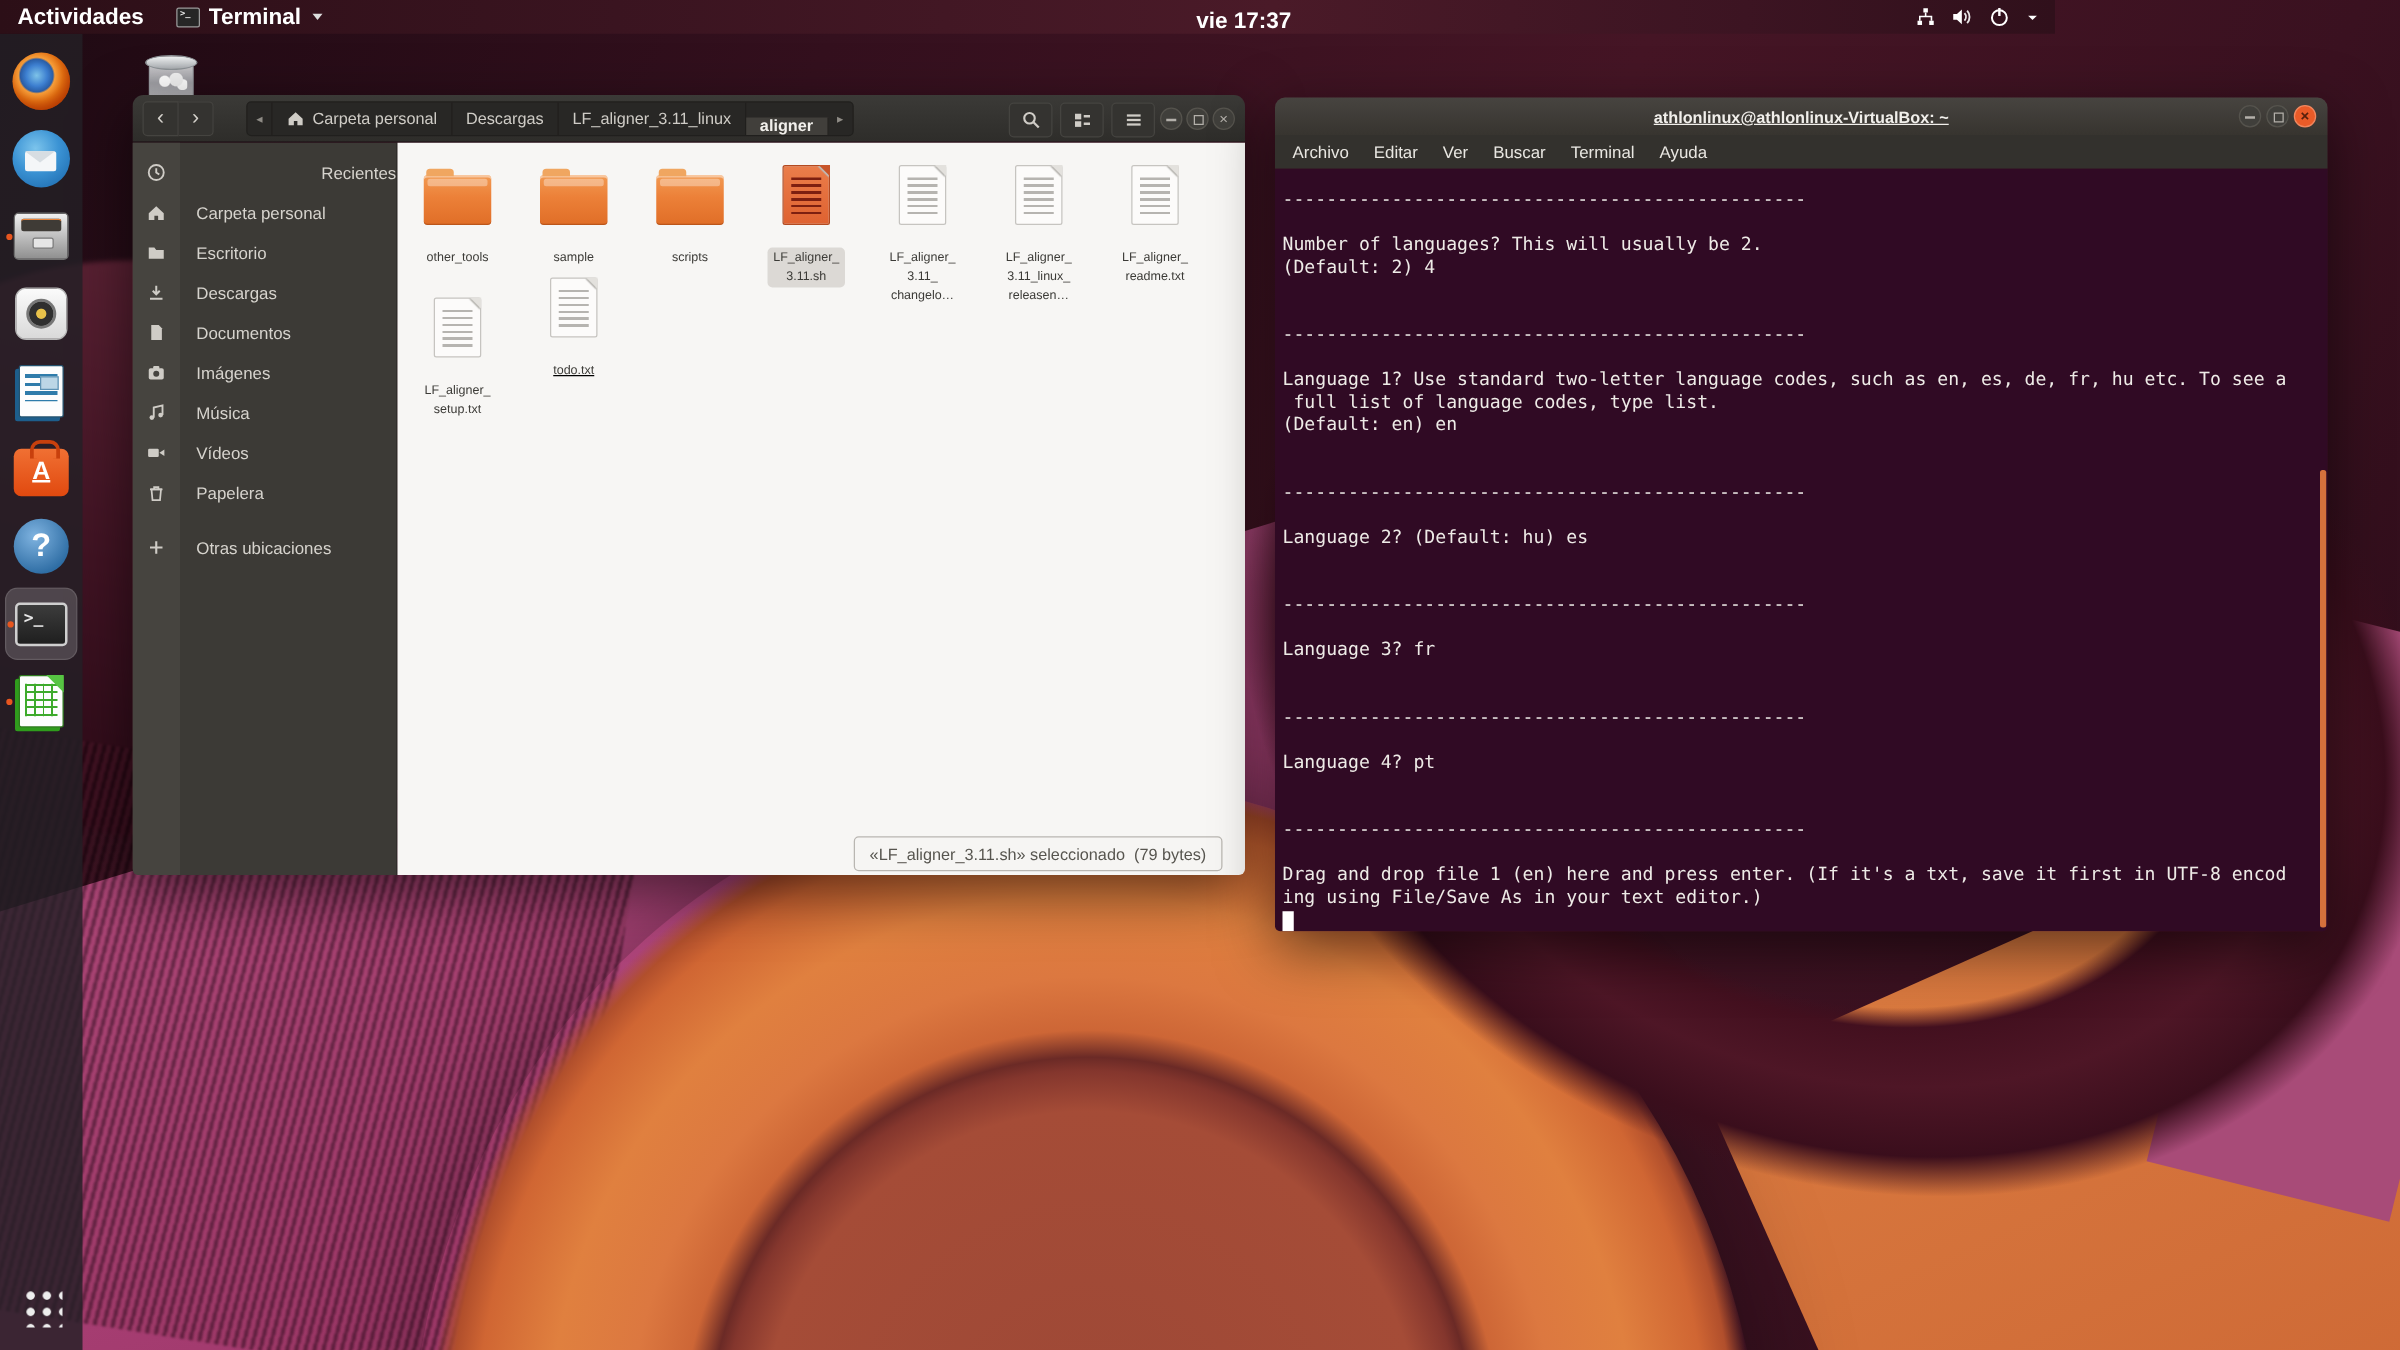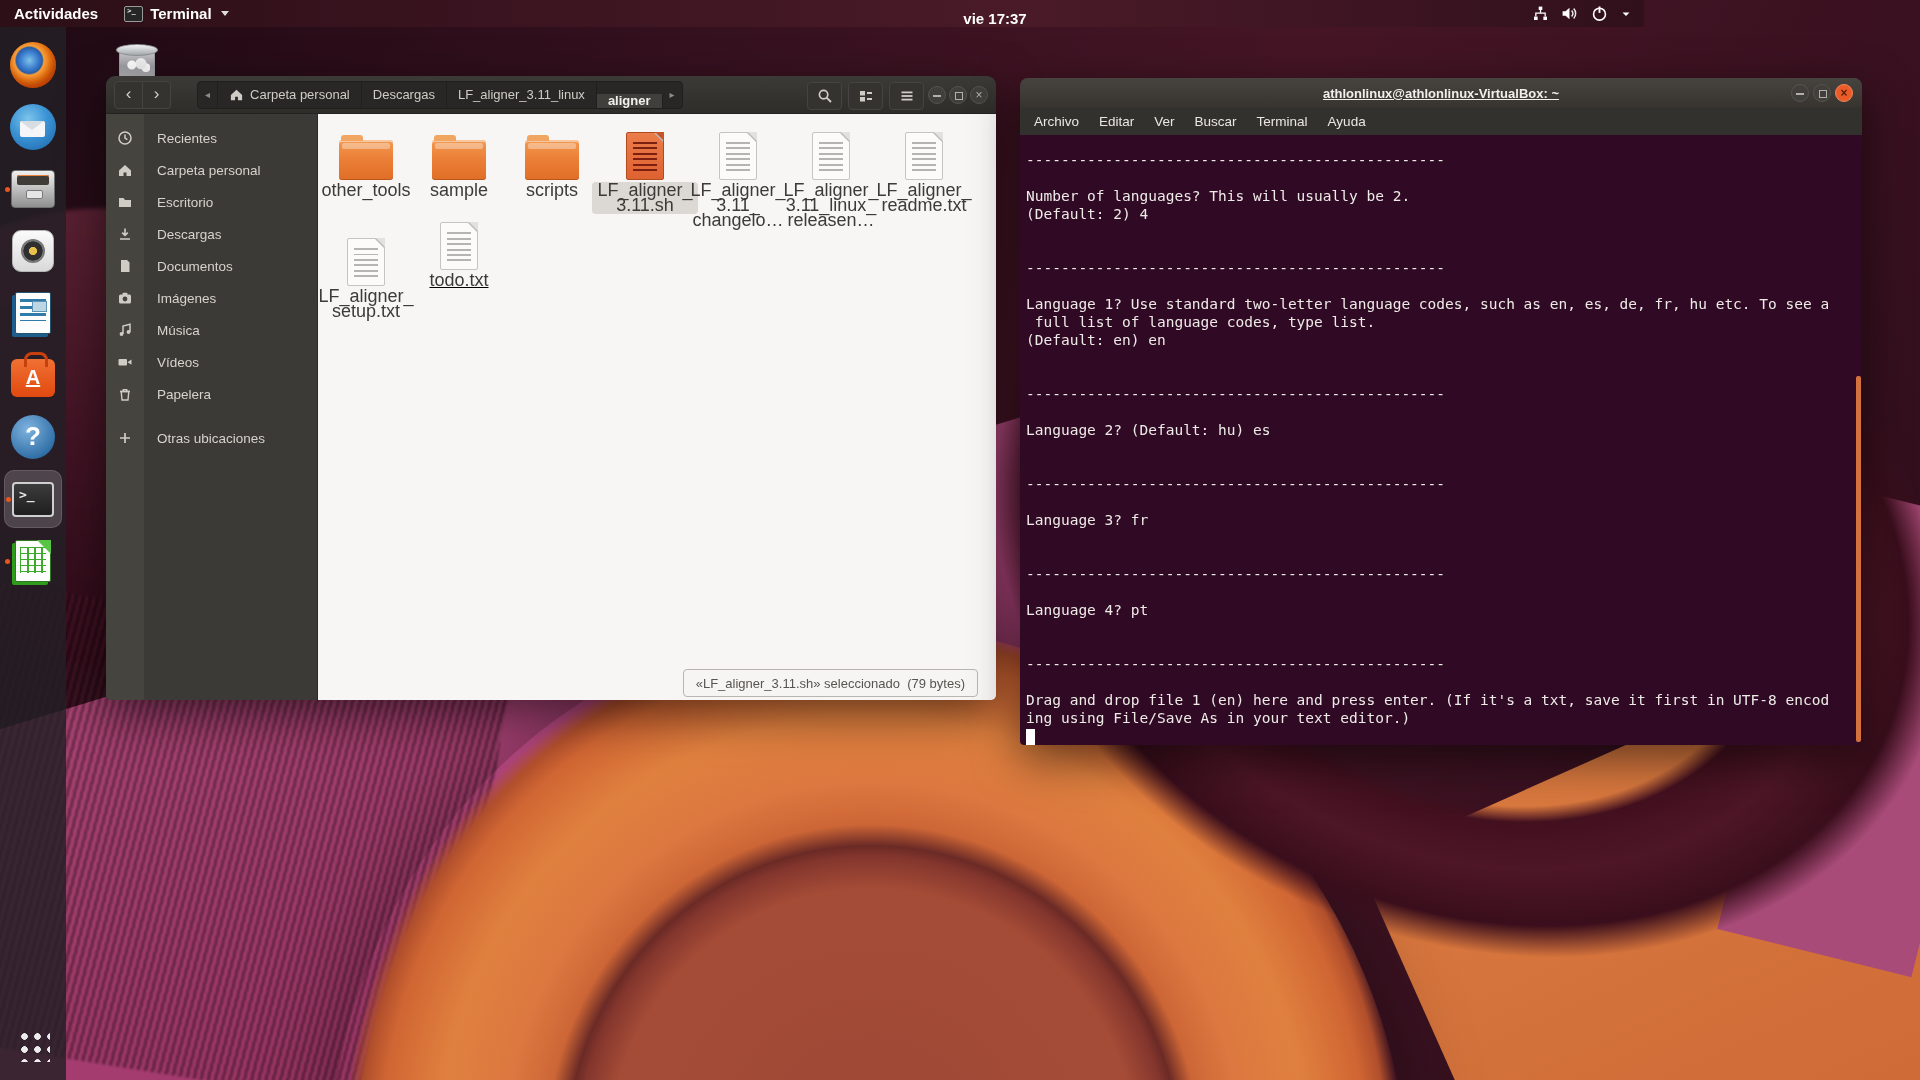--- a/index.html
+++ b/index.html
@@ -24,21 +24,21 @@
   .wp-darkband{left:980px;top:180px;width:980px;height:760px;transform:rotate(22deg);border-radius:50%;
     background:radial-gradient(closest-side at 50% 50%,transparent 0 62%,#43101f 66%,#4e1626 78%,#3a0e1c 92%,transparent 100%);}
   .wp-ring{left:330px;top:620px;width:1080px;height:1150px;transform:rotate(-12deg);border-radius:50%;
     background:radial-gradient(closest-side at 51% 47%,
       #9d4836 0%,#a54c37 50%,#84362d 56%,#6b2a26 58%,
       #cd6636 62%,#dc7840 70%,#e0803f 82%,#d06633 93%,#b14f2c 97%,rgba(0,0,0,0) 100%);
     box-shadow:0 0 80px rgba(0,0,0,.35);}
   
   .topbar{position:absolute;z-index:50;left:0;top:0;width:1644px;height:27px;
     background:linear-gradient(90deg,#2c0f17 0%,#3a1420 30%,#4a1a28 62%,#3c1422 85%,#30101b 100%);
-    color:#fff;font-size:15px;font-weight:bold;display:flex;align-items:center;}
+    color:#fff;font-size:18px;font-weight:bold;display:flex;align-items:center;}
   .tb-left{display:flex;align-items:center;height:100%;}
   .tb-activities{padding:0 14px;height:100%;display:flex;align-items:center;cursor:default;}
   .tb-appmenu{display:flex;align-items:center;gap:7px;padding:0 12px;height:100%;}
   .tb-termico{width:17px;height:14px;background:#262626;border:1px solid #9a9a9a;border-radius:2px;position:relative;}
   .tb-termico::before{content:">_";position:absolute;left:2px;top:0px;font-size:7px;color:#eee;font-family:"DejaVu Sans Mono",monospace;font-weight:bold;}
   .tb-caret{width:0;height:0;border-left:4px solid transparent;border-right:4px solid transparent;border-top:5px solid #ddd;margin-left:2px;}
   .tb-clock{position:absolute;left:962px;top:0;height:27px;display:flex;align-items:flex-end;transform:translateX(-50%);margin-left:33px;}
   .tb-right{position:absolute;right:6px;top:0;height:27px;display:flex;align-items:center;gap:12px;padding:0 6px;}
   .tb-right svg{display:block;}
   
@@ -125,21 +125,21 @@
   .fw-body{position:absolute;left:0;top:38px;right:0;bottom:0;border-radius:0 0 5px 5px;overflow:hidden;display:flex;}
   .fw-side{width:212px;background:#3c3a36;position:relative;flex:none;border-right:1px solid #2b2a27;box-sizing:border-box;}
   .fw-side::before{content:"";position:absolute;left:0;top:0;bottom:0;width:38px;background:#46443f;}
   .side-item{position:relative;height:32px;display:flex;align-items:center;color:#d6d3cd;font-size:13.5px;}
   .side-item .sic{width:38px;flex:none;display:flex;justify-content:center;}
   .side-item .slb{padding-left:13px;}
   .side-item.other{margin-top:12px;}
   .fw-content{flex:1;background:#f7f6f4;position:relative;}
   .fcell{position:absolute;width:92px;display:flex;flex-direction:column;align-items:center;}
   .fcell .iwrap{height:56px;display:flex;align-items:flex-end;justify-content:center;}
-  .flabel{margin-top:2px;font-size:18px;line-height:15px;color:#3c3b37;text-align:center;white-space:pre-line;padding:1px 5px;border-radius:4px;}
+  .flabel{margin-top:18px;font-size:10px;line-height:15px;color:#3c3b37;text-align:center;white-space:pre-line;padding:1px 5px;border-radius:4px;}
   .fcell.selected .flabel{background:#dcd9d5;}
   .folder-ic{width:54px;height:40px;border-radius:3px;position:relative;
     background:linear-gradient(180deg,#f29a52 0%,#ec8038 45%,#e06e27 100%);
     box-shadow:inset 0 2px 0 rgba(255,255,255,.45),inset 0 -1px 0 rgba(120,40,0,.35);}
   .folder-ic::before{content:"";position:absolute;top:-5px;left:2px;width:22px;height:6px;border-radius:3px 3px 0 0;background:#f0a660;}
   .folder-ic::after{content:"";position:absolute;top:3px;left:3px;right:3px;height:6px;border-radius:2px;background:rgba(255,255,255,.35);}
   .page-ic{width:38px;height:48px;background:#fcfbfa;border:1px solid #c6c4c0;border-radius:2px;position:relative;box-sizing:border-box;}
   .page-ic::before{content:"";position:absolute;right:-1px;top:-1px;border-top:9px solid #e3e1dd;border-left:9px solid transparent;
     filter:drop-shadow(-1px 1px 0 #bdbbb7);}
   .page-ic::after{content:"";position:absolute;left:6px;right:6px;top:9px;bottom:7px;
@@ -235,21 +235,21 @@
       <div class="wc">
           <div class="box"></div>
         </div>
       <div class="wc">
           <div class="x">×</div>
         </div>
     </div>
   </div>
   <div class="fw-body">
     <div class="fw-side">
-      <div class="side-item" style="margin-top:8px;">
+      <div class="side-item" style="margin-top:8px;justify-content:space-between;">
         <span class="sic">
             <svg width="16" height="16" viewBox="0 0 16 16">
               <circle cx="8" cy="8" r="6" fill="none" stroke="#cfccc6" stroke-width="1.5"></circle>
               <path d="M8 4.6V8l2.4 1.6" fill="none" stroke="#cfccc6" stroke-width="1.5"></path>
             </svg>
           </span>
         <span class="slb">Recientes</span>
       </div>
       <div class="side-item">
         <span class="sic">

